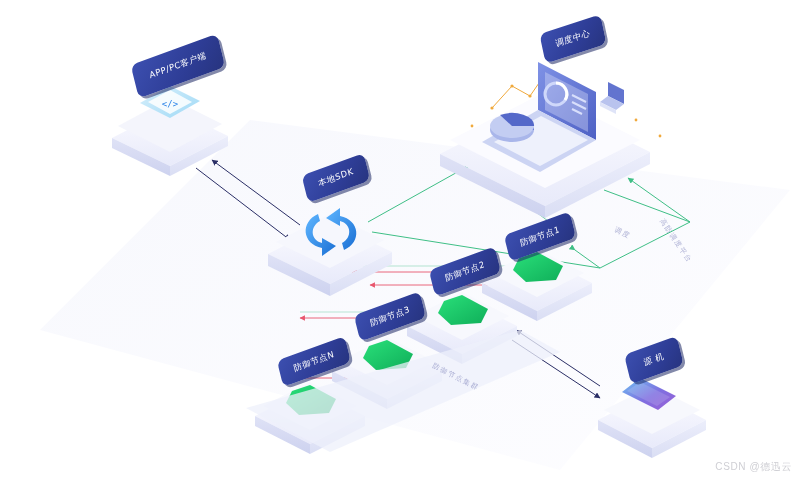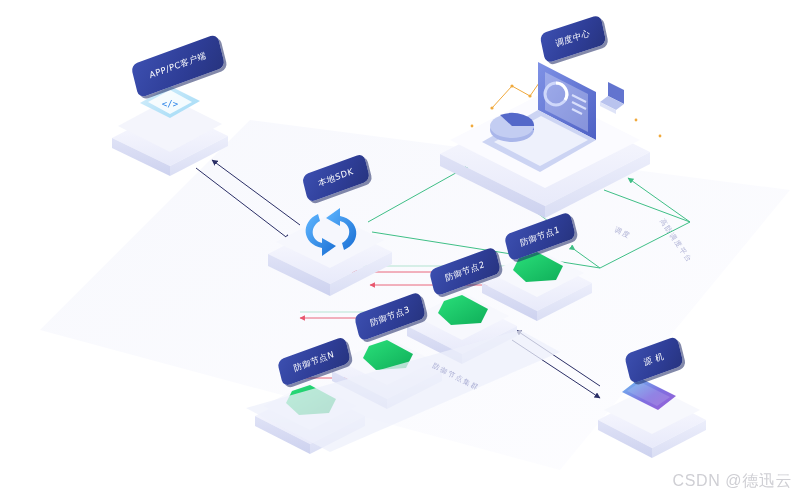--- a/index.html
+++ b/index.html
@@ -25,22 +25,22 @@
     border-radius:7px;
     background:linear-gradient(135deg,#3c4fb0 0%,#2e3d96 60%,#27347f 100%);
     box-shadow:2px 3px 0 rgba(30,40,100,.55);
     transform-origin:50% 50%;
     pointer-events:auto;
   }
   .tag .txt{transform:none;display:block;}
 
   
   .watermark{
-    position:absolute;right:8px;bottom:8px;
-    color:#cfcfd4;font-size:16px;letter-spacing:.6px;
+    position:absolute;right:8px;bottom:26px;
+    color:#cfcfd4;font-size:10px;letter-spacing:.6px;
     font-family:"Liberation Sans",sans-serif;
   }
   
   .ground-note{
     position:absolute;
     color:#8f93c4;
     font-size:7px;
     letter-spacing:1.6px;
     white-space:nowrap;
     opacity:.75;

